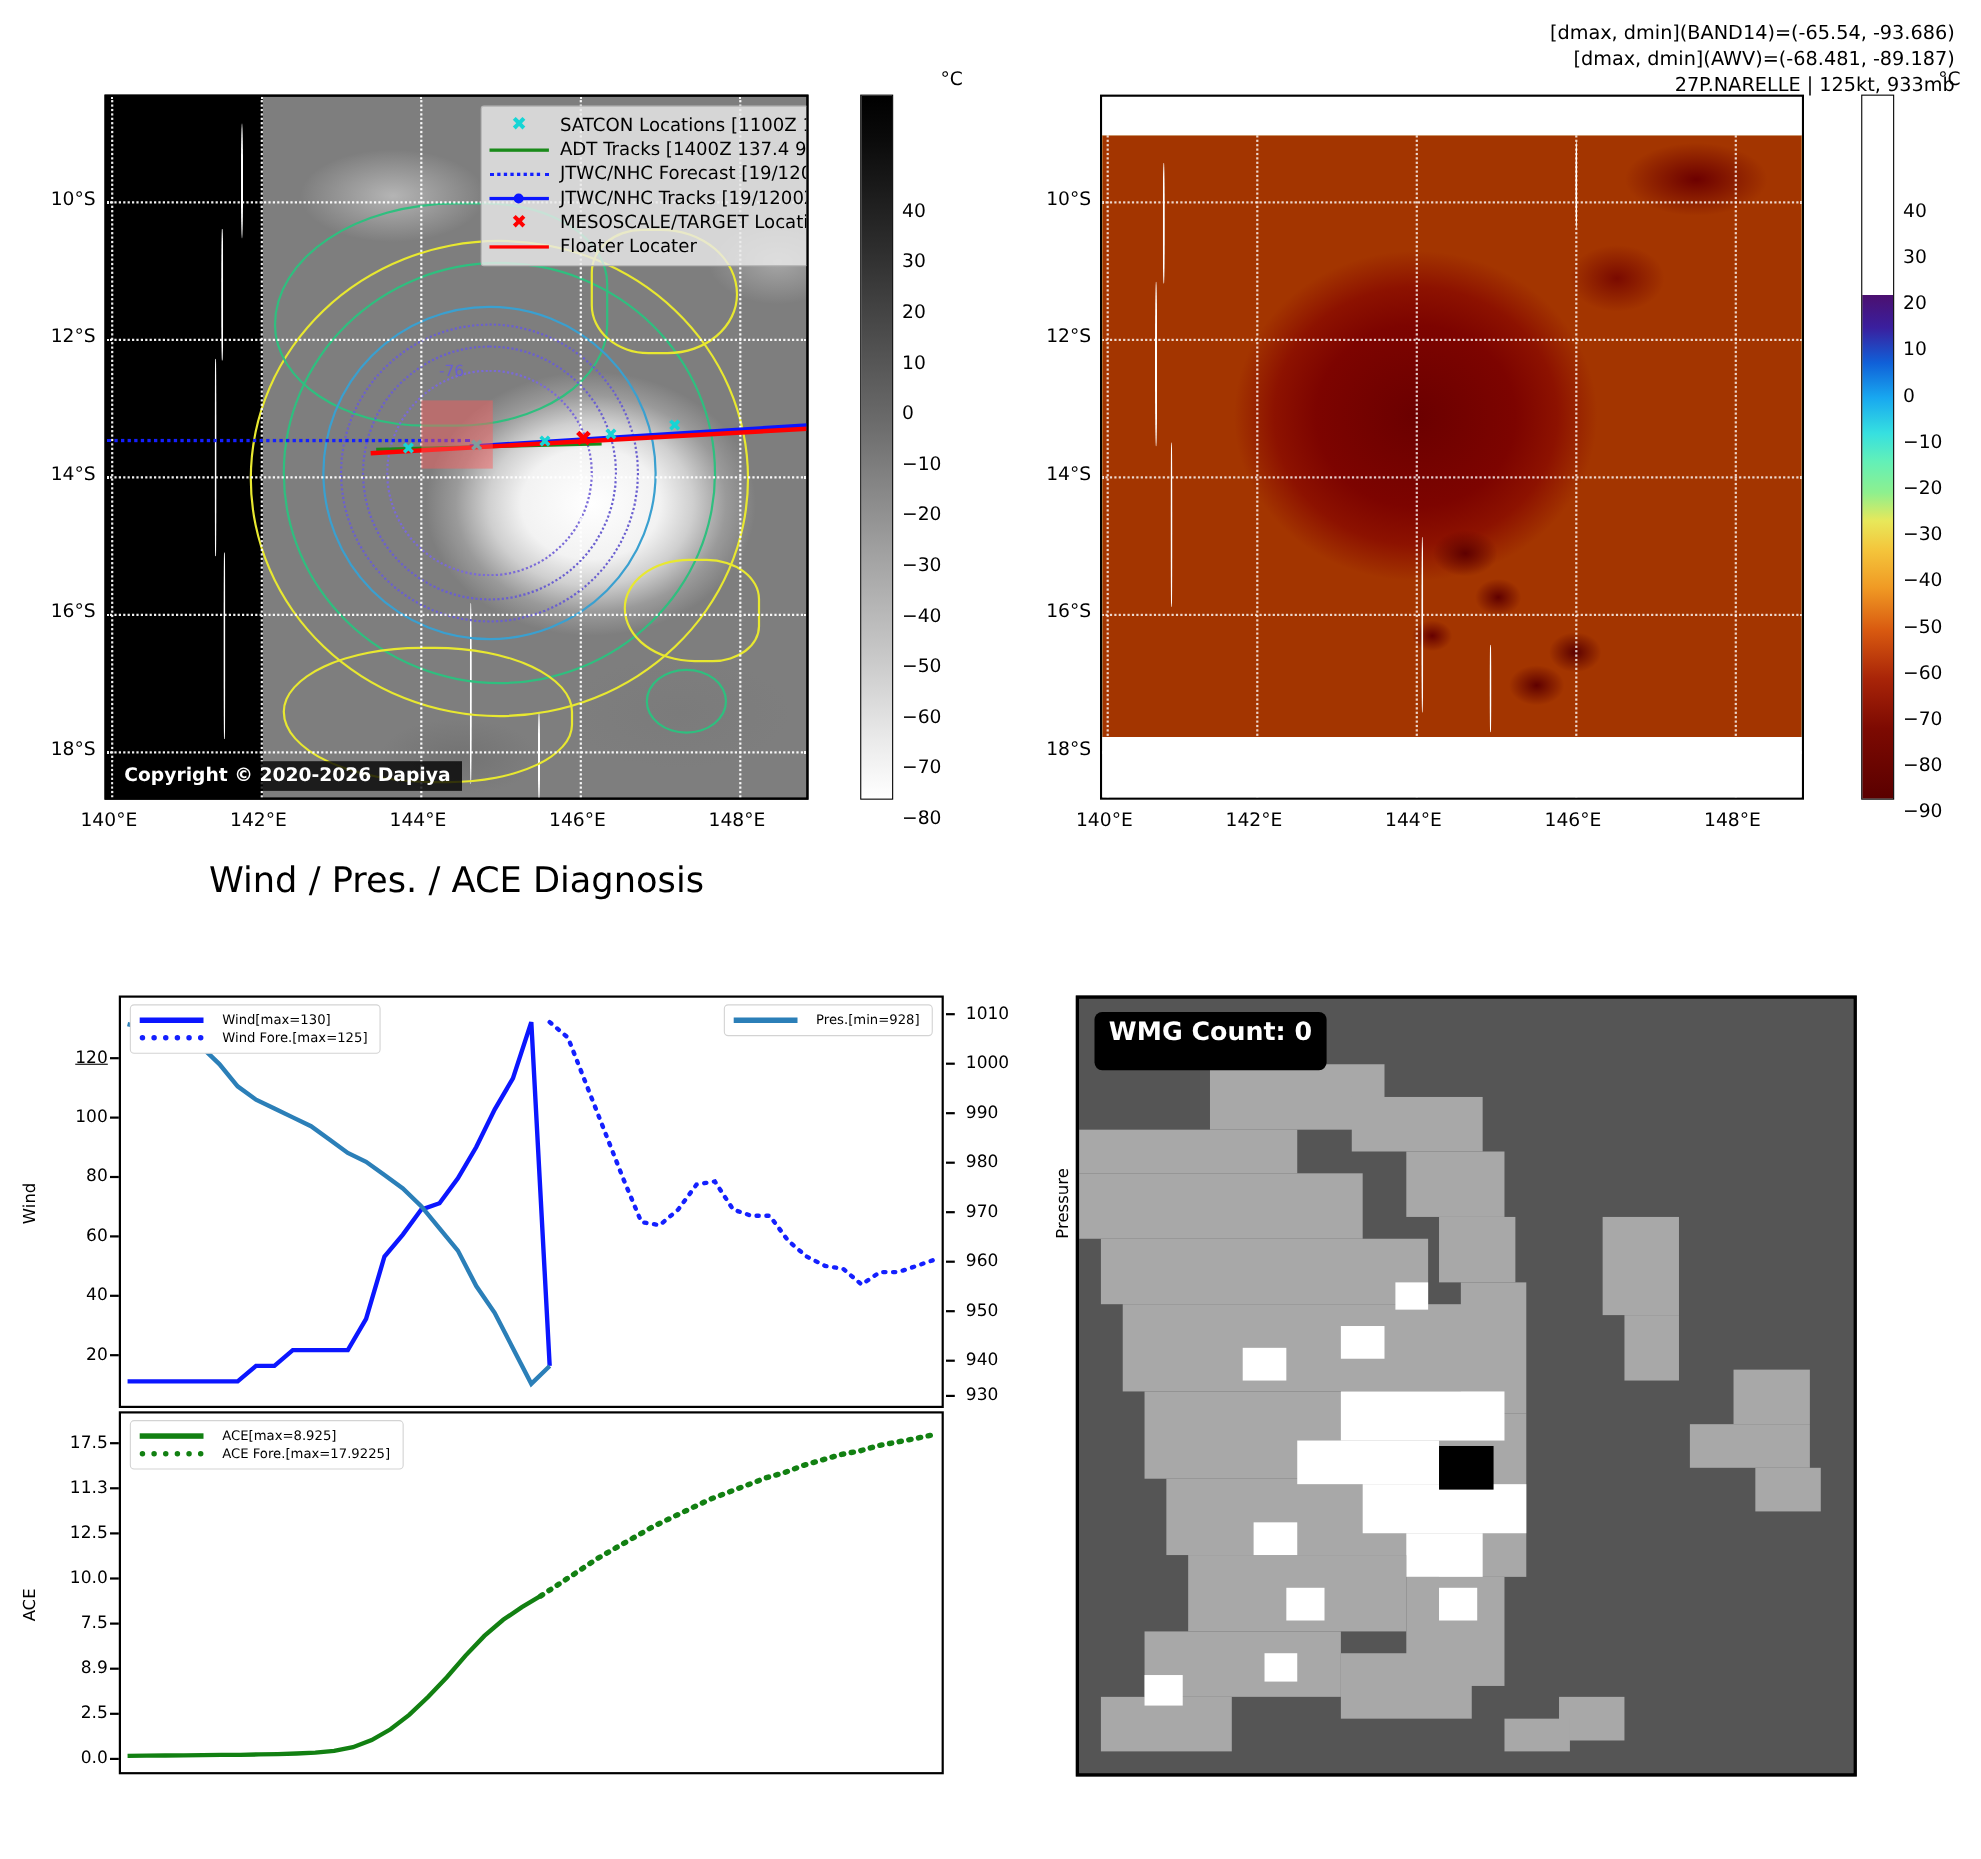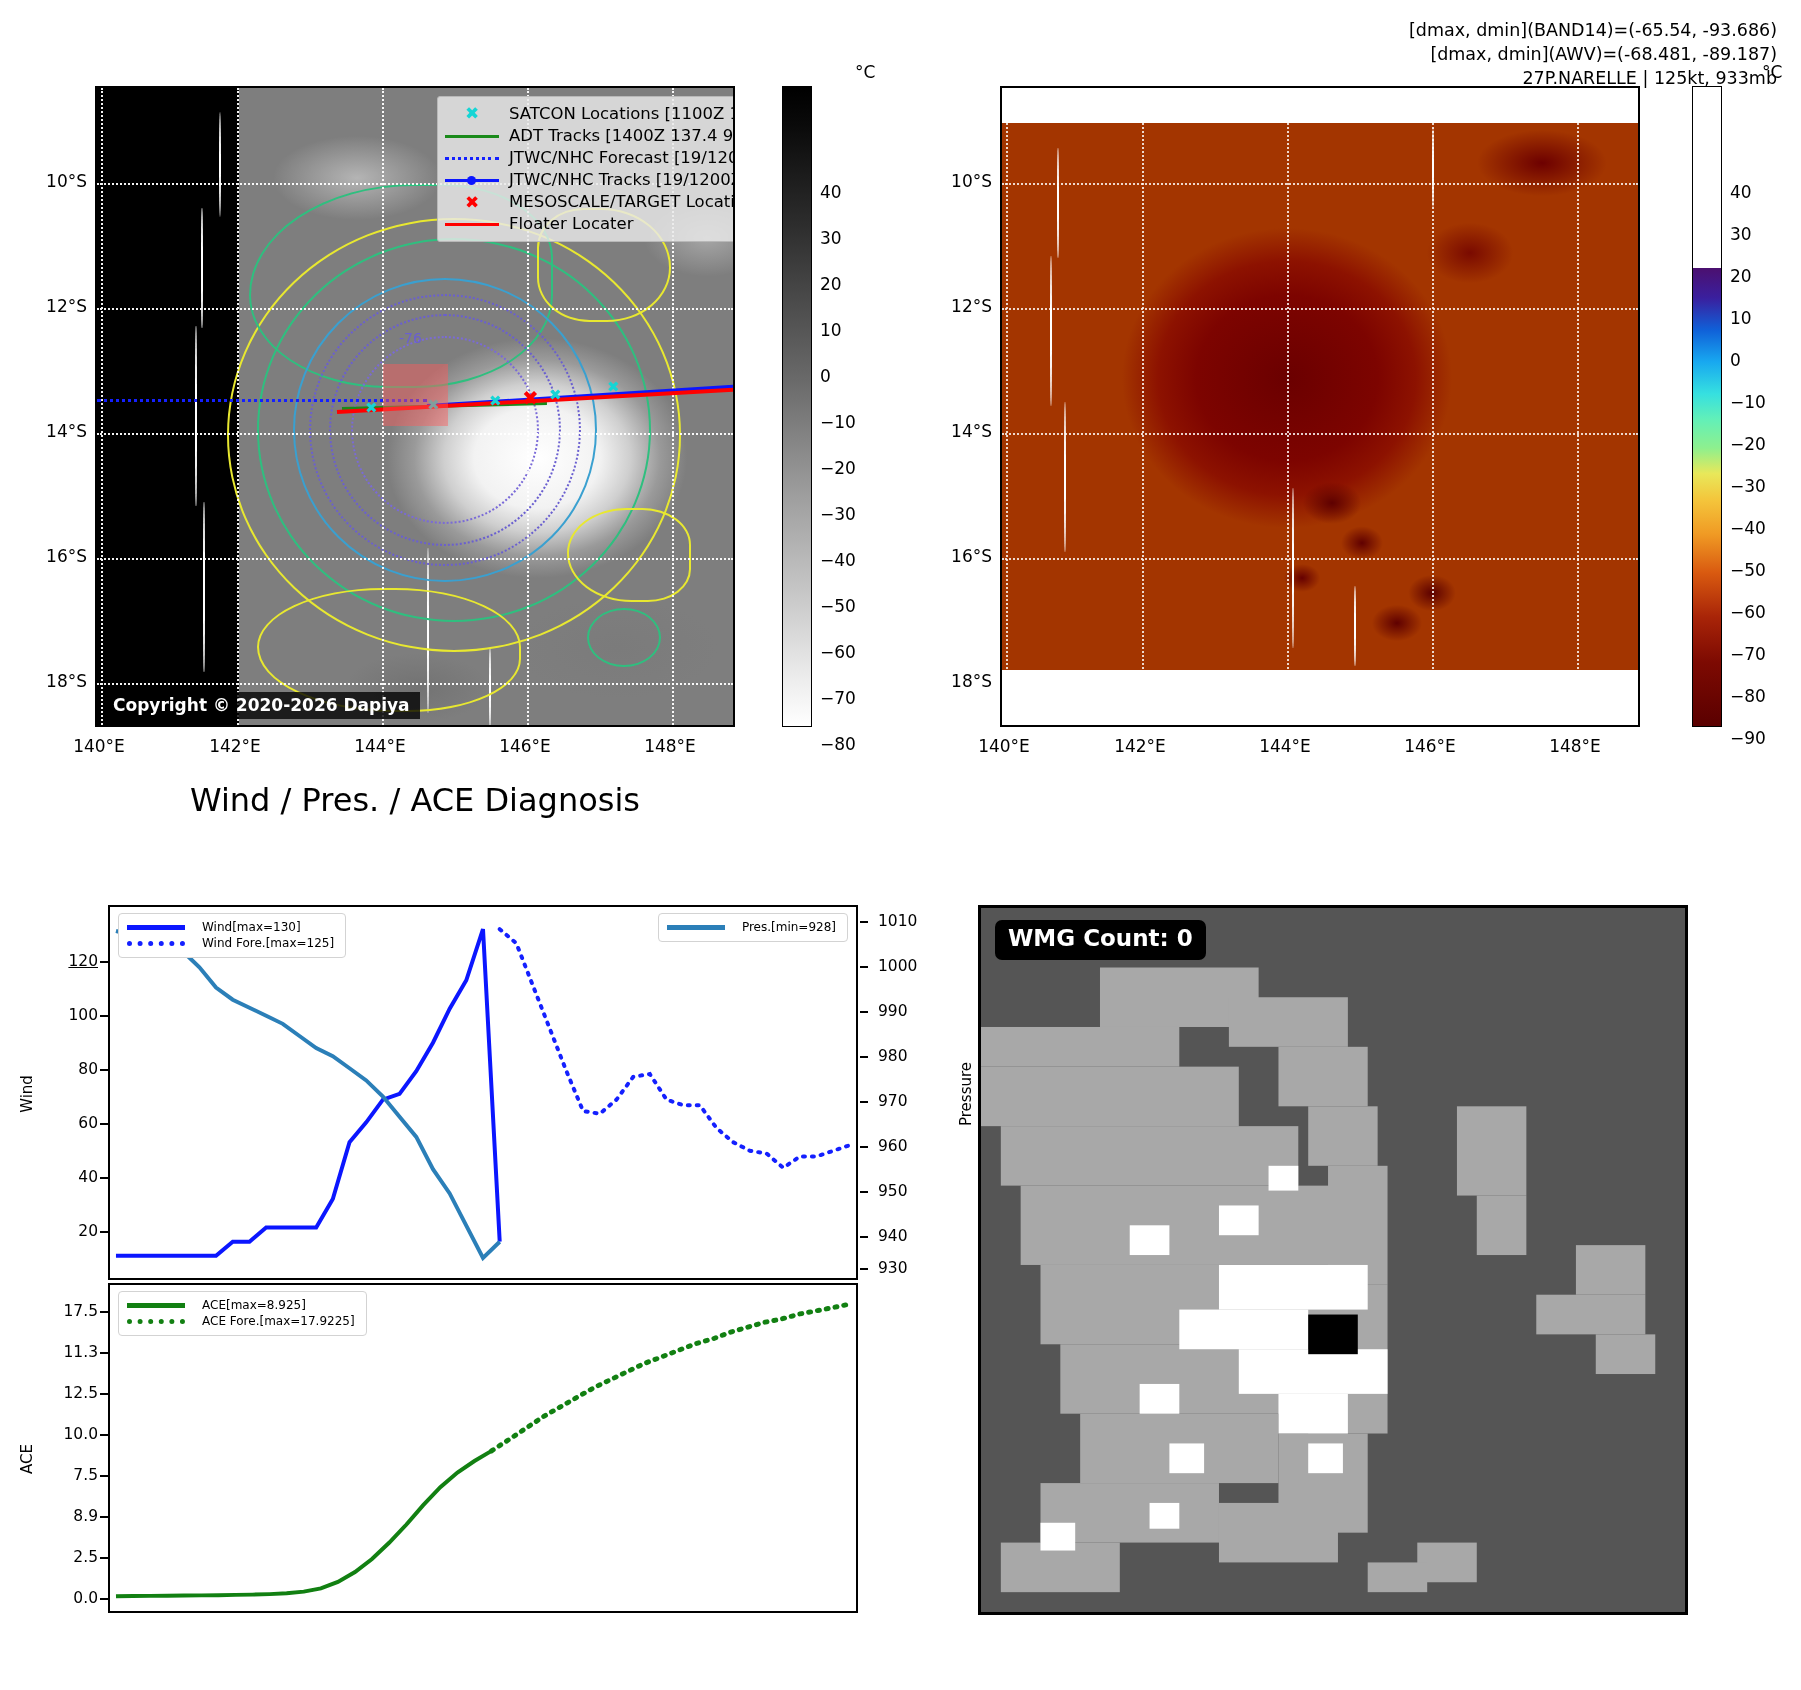--- a/index.html
+++ b/index.html
@@ -126,21 +126,21 @@
   .chart-legend table{border-collapse:collapse;}
   .chart-legend td{font-size:12px;padding:1px 0;white-space:nowrap;vertical-align:middle;}
   .chart-legend td.k{width:66px;padding-right:9px;}
   .sw-line{display:inline-block;width:58px;height:0;vertical-align:middle;}
   .sw-dots{display:inline-block;width:58px;height:0;vertical-align:middle;}
   svg.plot{position:absolute;left:0;top:0;width:100%;height:100%;overflow:visible;}
 
   
   #wmg-axes{left:978px;top:905px;width:710px;height:710px;border:3px solid #000;background:#555;overflow:hidden;}
   #wmg-badge{position:absolute;left:14px;top:12px;background:#000;color:#fff;font-size:23px;font-weight:bold;
-     padding:5px 13px 9px;border-radius:7px;z-index:5;}
+     padding:5px 13px 22px;border-radius:7px;z-index:5;}
 </style>
 </head>
 <body>
 
 <div class="page">
 
   <div id="title-block">
   </div>
   <div id="header-right">
     <div>[dmax, dmin](BAND14)=(-65.54, -93.686)</div>

